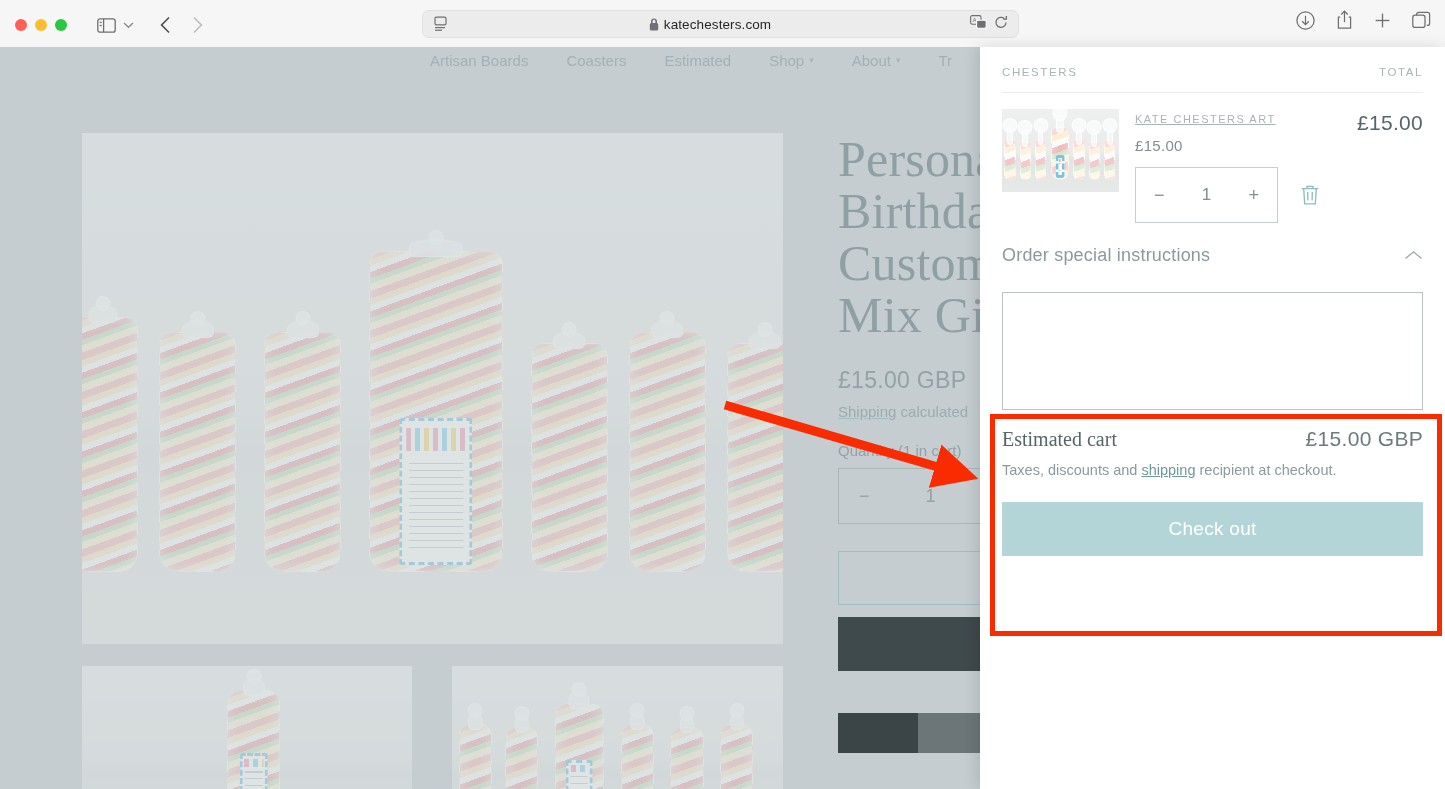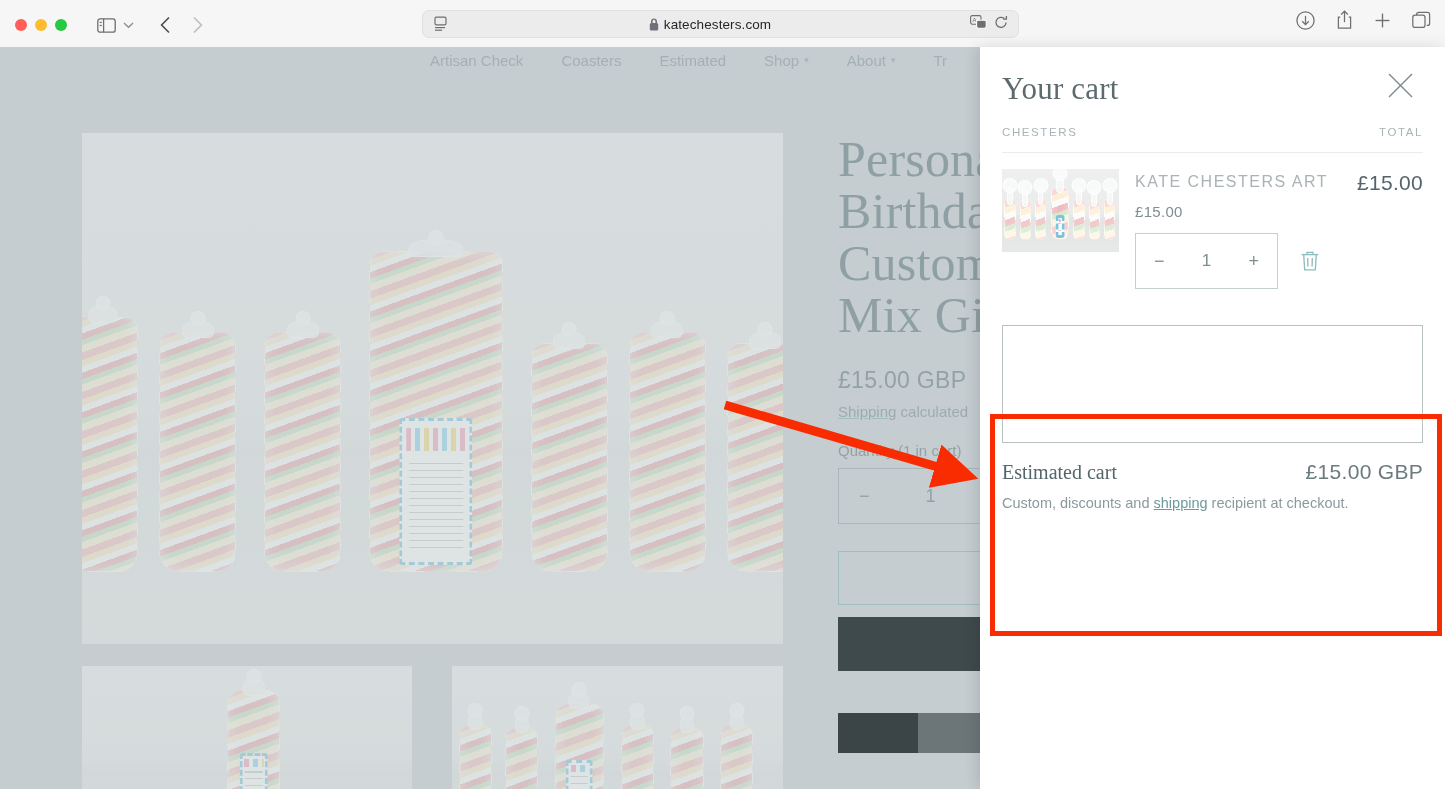--- a/index.html
+++ b/index.html
@@ -215,21 +215,21 @@
     display: flex; gap: 16px; padding: 16px 22px 0 22px;
   }
   .item-thumb {
     width: 117px; height: 83px; flex: 0 0 117px;
     overflow: hidden; position: relative;
     background: #eceeec;
   }
   .item-thumb .scene::after { background: transparent; }
   .item-info { flex: 1; padding-top: 4px; }
   .item-vendor {
-    font-size: 16px; letter-spacing: 1.5px; color: #aab3b5; text-transform: uppercase;
+    font-size: 11px; letter-spacing: 1.5px; color: #aab3b5; text-transform: uppercase; text-decoration: underline;
   }
   .item-name {
     margin-top: 9px;
     font-family: "Liberation Serif", serif;
     font-size: 19px; line-height: 1.23; color: #55666a; font-weight: 400;
   }
   .item-price {
     margin-top: 12px; font-size: 15px; color: #7f8f92; letter-spacing: .3px;
   }
   .item-total {
@@ -394,21 +394,21 @@
         <path d="M4.6 4.2V3.4a2 2 0 0 1 2-2h9a2 2 0 0 1 2 2v9a2 2 0 0 1-2 2h-.8"></path>
       </svg>
     </span>
   </div>
 </div>
 
 <div class="page">
 
   <div class="page-nav">
     <span class="nav-item">
-      <span>Artisan Check</span>
+      <span>Artisan Boards</span>
     </span>
     <span class="nav-item">
       <span>Coasters</span>
     </span>
     <span class="nav-item">
       <span>Estimated</span>
     </span>
     <span class="nav-item">
       <span>Shop</span>
       <span class="nav-caret">▾</span>
@@ -485,29 +485,20 @@
     <div class="btn-buy"></div>
     <div class="pay-row">
       <div class="pay-dark"></div>
       <div class="pay-grey"></div>
     </div>
   </div>
 </div>
 
 <aside class="cart">
 
-  <div class="cart-head">
-    <h2 class="cart-title">Your cart</h2>
-    <span class="cart-close">
-      <svg width="29" height="29" viewBox="0 0 29 29" fill="none" stroke="#7d8c8f" stroke-width="1.5">
-        <line x1="3" y1="3" x2="26" y2="26"></line>
-        <line x1="26" y1="3" x2="3" y2="26"></line>
-      </svg>
-    </span>
-  </div>
 
   <div class="cart-colhead">
     <span>CHESTERS</span>
     <span>TOTAL</span>
   </div>
   <div class="cart-divider"></div>
 
   <div class="cart-item">
     <div class="item-thumb">
       <div class="scene">
@@ -545,31 +536,40 @@
             <line x1="12.3" y1="8" x2="12.1" y2="16.6"></line>
           </svg>
         </span>
       </div>
     </div>
 
     <div class="item-total">£15.00</div>
   </div>
 
   <div class="osi-wrap">
+    <div class="osi-head">
+      <span class="osi-label">Order special instructions</span>
+      <span class="osi-chevron">
+        <svg width="19" height="12" viewBox="0 0 19 12" fill="none" stroke="#9aa8ab" stroke-width="1.3">
+          <polyline points="1.5,8.6 9.5,1.8 17.5,8.6"></polyline>
+        </svg>
+      </span>
+    </div>
     <textarea class="osi-textarea" placeholder="" style=""></textarea>
   </div>
 
   <div class="cart-foot">
     <div class="est-row">
       <span class="est-label">Estimated cart</span>
       <span class="est-value">£15.00 GBP</span>
     </div>
     <div class="tax-note">
-      <span>Custom, discounts and </span><a href="#">shipping</a><span> recipient at checkout.</span>
-    </div>
+      <span>Taxes, discounts and </span><a href="#">shipping</a><span> recipient at checkout.</span>
+    </div>
+    <button class="checkout-btn">Check out</button>
   </div>
 </aside>
 
 <div class="annot-layer">
   <svg width="1445" height="789" style="position:absolute;inset:0;">
     <defs>
       <marker id="arrowhead" markerWidth="5" markerHeight="5" refX="2.3" refY="2.5" orient="auto">
         <polygon points="0,0 5,2.5 0,5" fill="#f92b00"></polygon>
       </marker>
     </defs>

